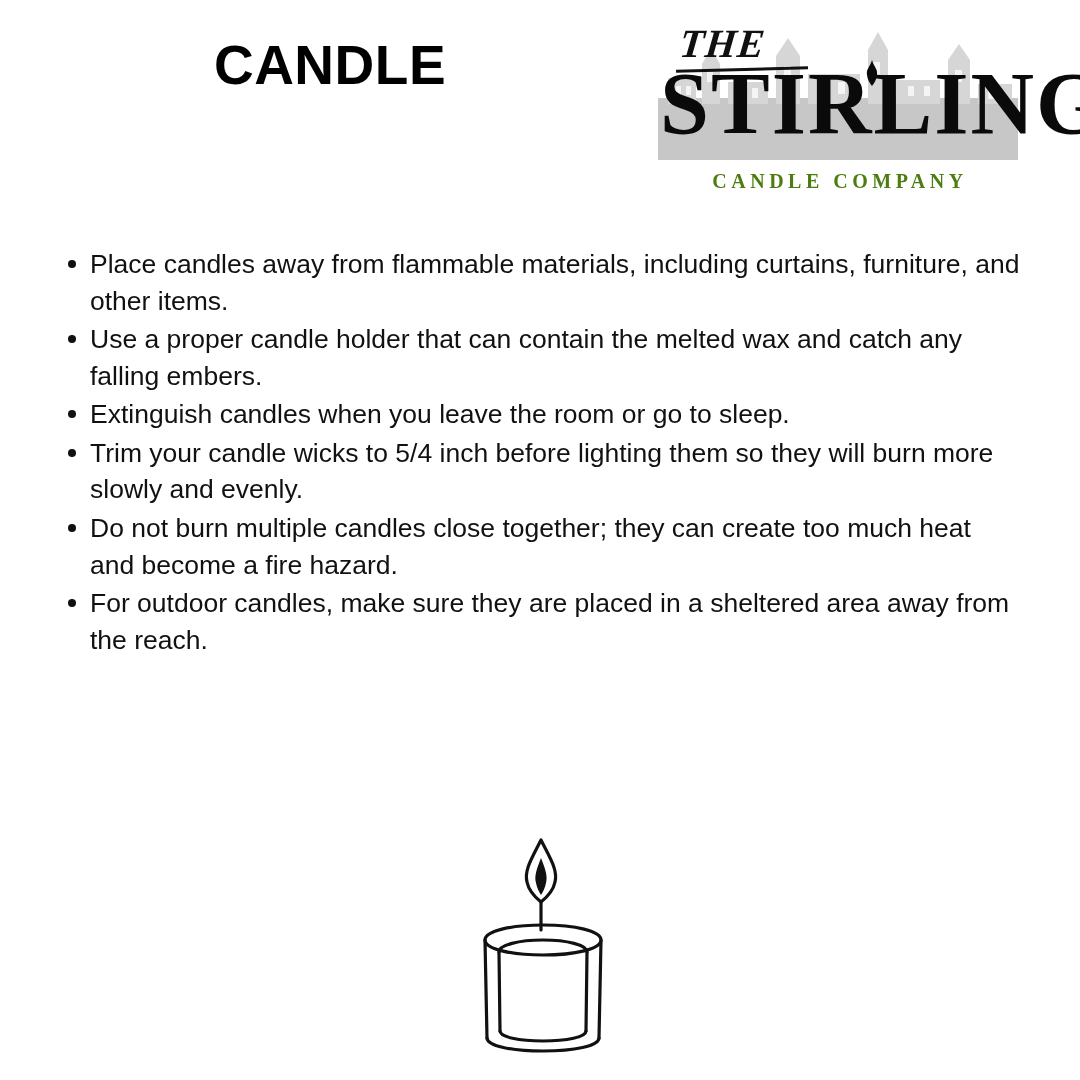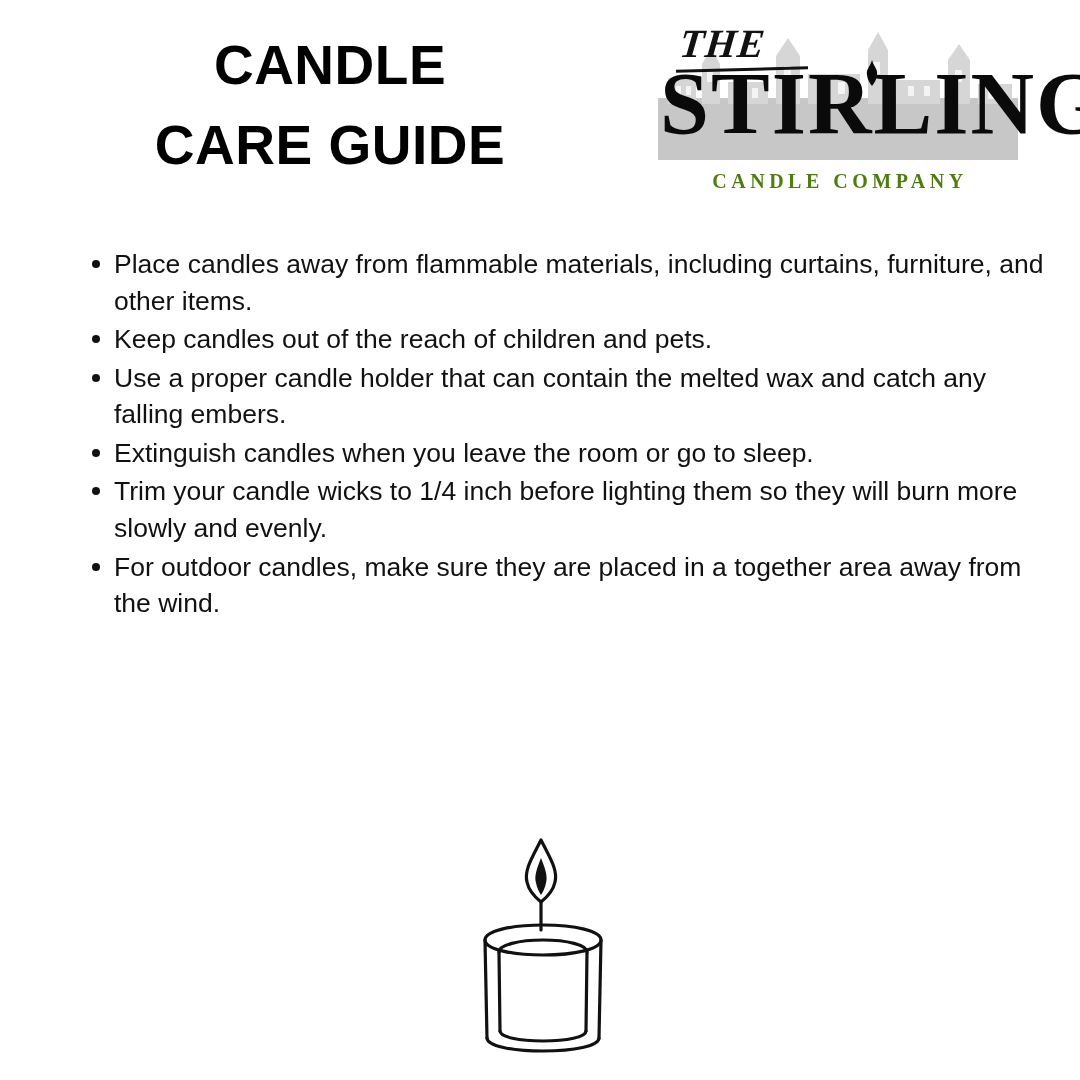--- a/index.html
+++ b/index.html
@@ -110,21 +110,21 @@
     font-family: "Liberation Serif", serif;
     font-size: 20px;
     letter-spacing: 4.5px;
     font-weight: bold;
     color: #4d7c0f;
   }
 
   
   .tips {
     position: absolute;
-    left: 84px;
+    left: 60px;
     top: 246px;
     width: 960px;
     margin: 0;
     padding: 0;
     list-style: none;
   }
   .tips li {
     position: relative;
     padding-left: 30px;
     font-size: 26.5px;
@@ -154,21 +154,20 @@
 </style>
 </head>
 <body>
 
 <div class="page">
 
   <div class="header">
 
     <div class="title-block">
       <div class="title-line">CANDLE</div>
-      <div class="title-line">CARE GUIDE</div>
     </div>
 
     <div class="logo">
 
       <svg class="logo-skyline" viewBox="0 0 360 140">
         <g fill="#9a9a9a">
           <rect x="0" y="78" width="360" height="62"></rect>
         </g>
         <g fill="#b5b5b5">
           <rect x="10" y="58" width="28" height="26"></rect>
@@ -210,25 +209,25 @@
       <svg class="flame-mark" viewBox="0 0 16 26">
         <path d="M8 0 C10 7 14 9 13 15 C12.4 20 10.3 23 8 26 C5.7 23 3.6 20 3 15 C2 9 6 7 8 0 Z" fill="#0a0a0a"></path>
       </svg>
 
       <div class="logo-sub">CANDLE COMPANY</div>
     </div>
   </div>
 
   <ul class="tips">
     <li>Place candles away from flammable materials, including curtains, furniture, and other items.</li>
-    <li>Keep candles out of the reach of children and pets.</li>
     <li>Use a proper candle holder that can contain the melted wax and catch any falling embers.</li>
     <li>Extinguish candles when you leave the room or go to sleep.</li>
-    <li>Trim your candle wicks to 1/4 inch before lighting them so they will burn more slowly and evenly.</li>
-    <li>For outdoor candles, make sure they are placed in a together area away from the wind.</li>
+    <li>Trim your candle wicks to 5/4 inch before lighting them so they will burn more slowly and evenly.</li>
+    <li>Do not burn multiple candles close together; they can create too much heat and become a fire hazard.</li>
+    <li>For outdoor candles, make sure they are placed in a sheltered area away from the reach.</li>
   </ul>
 
   <svg class="candle-art" viewBox="0 0 175 225">
     <g fill="none" stroke="#111111" stroke-width="3.2" stroke-linecap="round" stroke-linejoin="round">
       <path d="M86 8 C95 26 103 38 100 50 C98 60 91 66 86 70 C81 66 74 60 72 50 C69 38 77 26 86 8 Z"></path>
       <path d="M86 26 C90 36 93 44 91 51 C90 56 88 60 86 63 C84 60 82 56 81 51 C79 44 82 36 86 26 Z" fill="#111111" stroke="none"></path>
       <path d="M86 70 L86 98"></path>
       <path d="M30 108 C30 99 56 93 88 93 C120 93 146 99 146 108 C146 117 120 123 88 123 C56 123 30 117 30 108 Z"></path>
       <path d="M30 108 L32 206"></path>
       <path d="M146 108 L144 206"></path>

